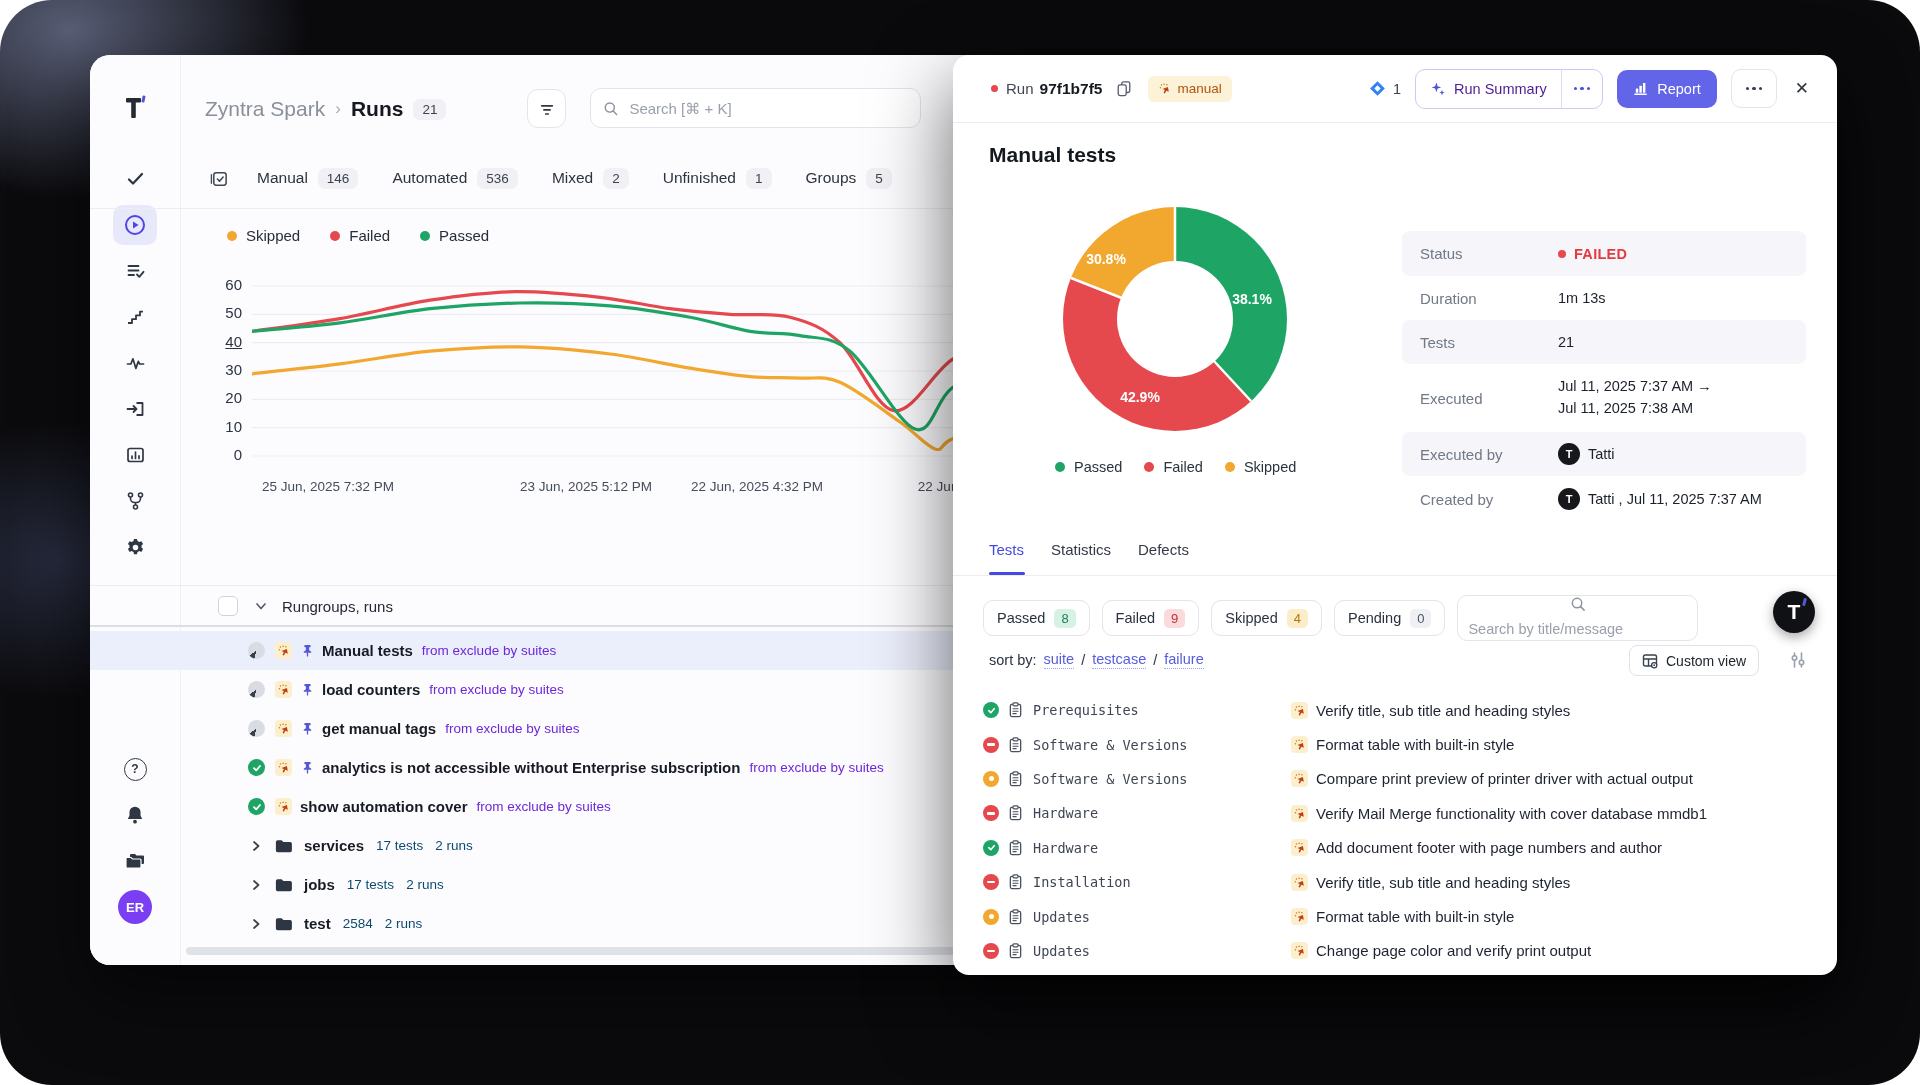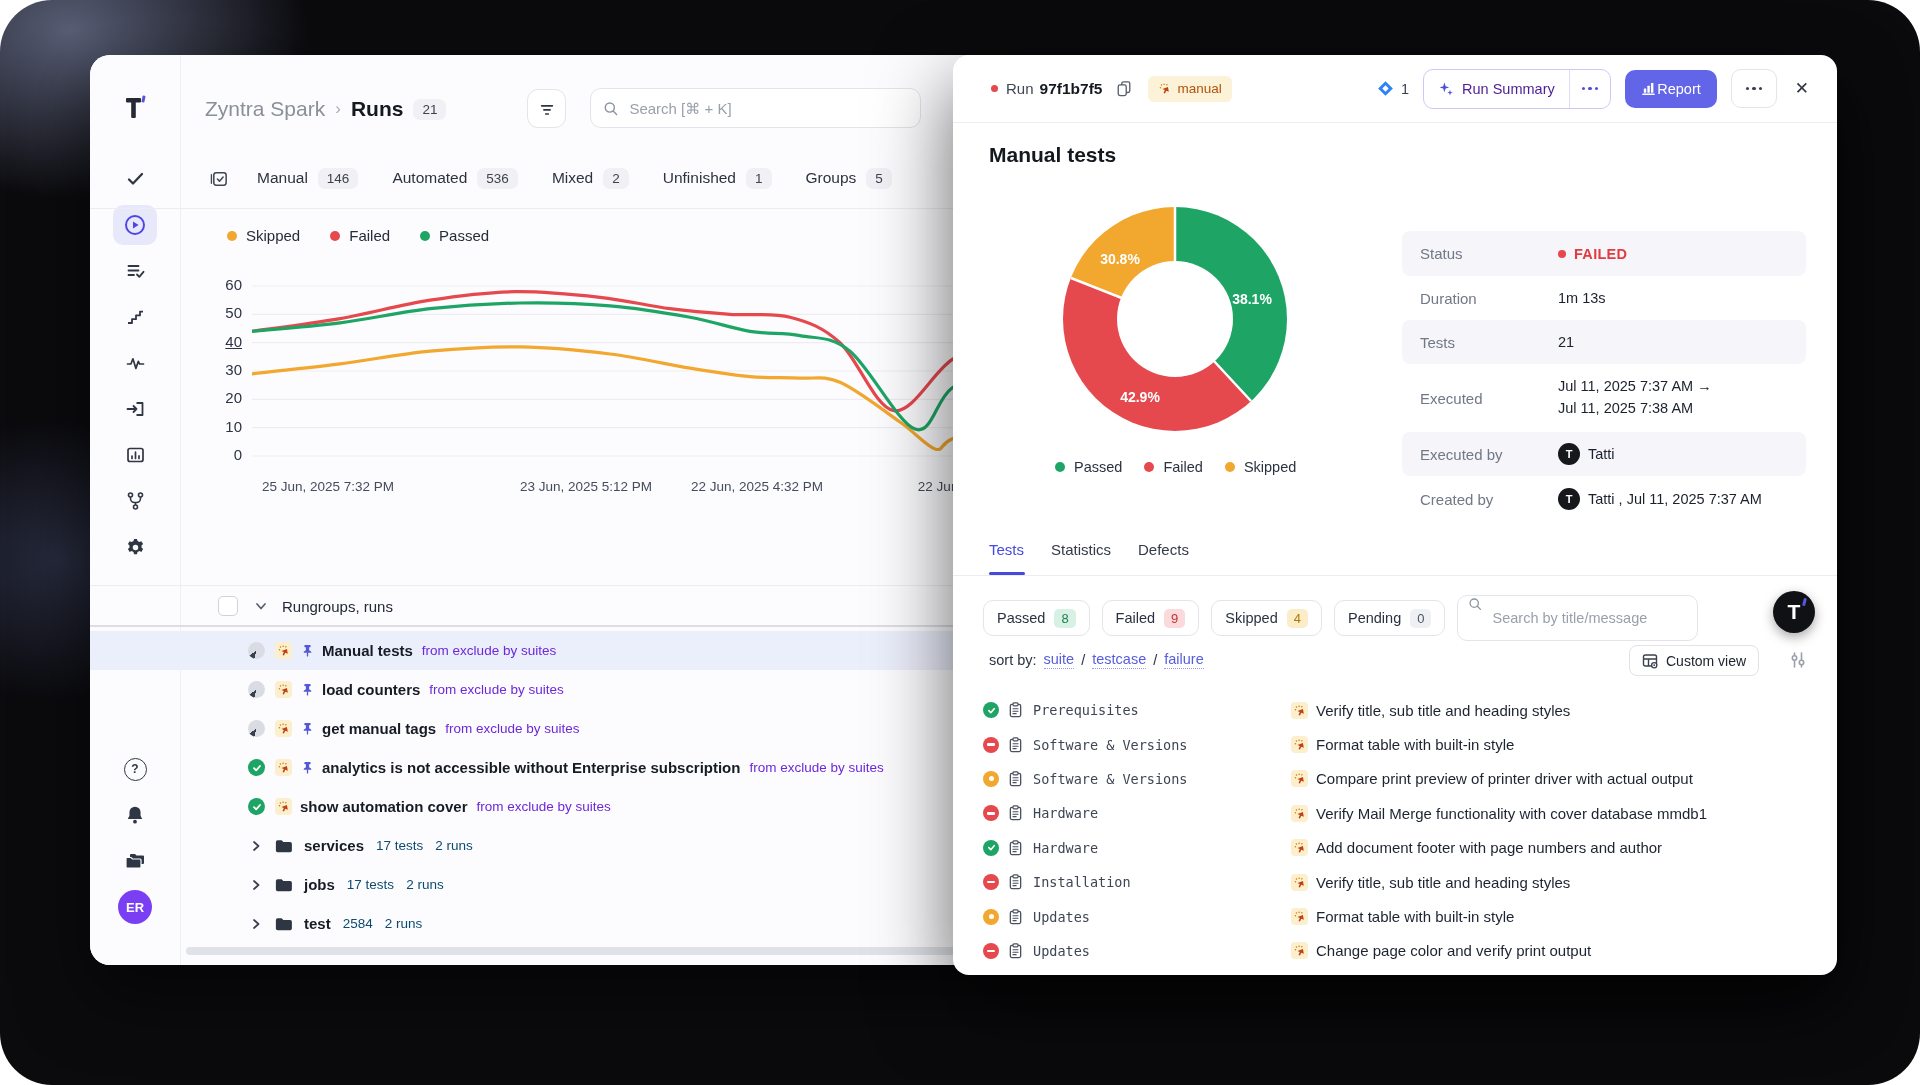--- a/index.html
+++ b/index.html
@@ -74,34 +74,34 @@
   .run-label{font-size:15px;color:#3f4654;margin-left:8px;}
   .run-id{font-size:15.5px;font-weight:bold;color:#14181f;margin-left:6px;}
   .copy-btn{margin-left:14px;display:flex;cursor:pointer;}
   .manual-badge{margin-left:16px;height:26px;border-radius:6px;background:#fbf2d8;display:flex;align-items:center;gap:6px;
     padding:0 10px;font-size:13.5px;font-weight:500;color:#b45309;cursor:pointer;}
   .phead-right{position:absolute;right:28px;top:0;height:67px;display:flex;align-items:center;gap:14px;}
   .jira{display:flex;align-items:center;gap:7px;font-size:14.5px;color:#3a414e;cursor:pointer;}
   .summary-group{display:flex;align-items:stretch;height:38px;border:1px solid #c9cbf4;border-radius:10px;overflow:hidden;background:#fff;}
   .summary-main{display:flex;align-items:center;gap:8px;padding:0 14px;color:#4c1d95;font-size:14.5px;font-weight:500;cursor:pointer;}
   .summary-more{display:flex;align-items:center;padding:0 12px;border-left:1px solid #dcdcf6;cursor:pointer;}
-  .report-btn{height:38px;border-radius:10px;background:#6265e8;color:#fff;display:flex;align-items:center;gap:1px;
+  .report-btn{height:38px;border-radius:10px;background:#6265e8;color:#fff;display:flex;align-items:center;gap:9px;
     padding:0 16px;font-size:14.5px;font-weight:500;cursor:pointer;}
   .more-btn{width:44px;height:37px;border:1px solid #e4e4ea;border-radius:10px;display:flex;align-items:center;justify-content:center;cursor:pointer;background:#fff;}
   .dots{display:flex;gap:3px;}
   .dots i{width:3.5px;height:3.5px;border-radius:50%;background:#3a414e;}
   .close-x{font-size:17px;color:#30363f;cursor:pointer;margin-left:4px;}
   .ptitle{position:absolute;left:36px;top:88px;font-size:21px;font-weight:bold;color:#14181f;}
   
   .donut{position:absolute;left:110px;top:152px;width:224px;height:224px;border-radius:50%;}
   .donut-hole{position:absolute;left:54px;top:54px;width:116px;height:116px;border-radius:50%;background:#fff;}
   .pct{position:absolute;transform:translate(-50%,-50%);color:#fff;font-size:14px;font-weight:bold;}
   .pl-0{left:189px;top:92px;}
   .pl-1{left:77px;top:190px;}
-  .pl-2{left:57px;top:52px;}
+  .pl-2{left:43px;top:52px;}
   .donut-legend{position:absolute;left:102px;top:404px;display:flex;gap:22px;align-items:center;}
   .donut-legend .litem{font-size:14.5px;color:#2b3240;}
   
   .details{position:absolute;left:449px;top:176px;width:404px;}
   .drow{display:flex;align-items:center;padding:0 18px;box-sizing:border-box;border-radius:8px;}
   .drow.striped{background:#f5f5fa;}
   .dlabel{width:138px;flex:none;font-size:15px;color:#717886;}
   .dval{font-size:14.5px;color:#1b212d;display:flex;align-items:center;gap:8px;}
   .failed-dot{width:8px;height:8px;border-radius:50%;background:#e5484d;}
   .failed-txt{color:#e23c41;font-weight:bold;letter-spacing:.3px;}
@@ -115,22 +115,22 @@
   .pdiv{position:absolute;left:0;right:0;top:520px;height:1px;background:#ececf1;}
   
   .chips{position:absolute;left:30px;top:540px;display:flex;gap:12px;align-items:center;}
   .chip{height:36px;border:1px solid #e4e4ea;border-radius:10px;background:#fff;display:flex;align-items:center;gap:9px;
     padding:0 13px;font-size:14.5px;color:#2a3140;cursor:pointer;box-sizing:border-box;}
   .cnt{border-radius:5px;padding:2px 7px;font-size:13px;font-weight:500;}
   .cnt.green{background:#d7f2e4;color:#1d7f51;}
   .cnt.red{background:#fadadb;color:#c13338;}
   .cnt.amber{background:#faedc8;color:#b07909;}
   .cnt.gray{background:#eef0f3;color:#4b5563;}
-  .psearch{height:46px;width:241px;border:1px solid #e4e4ea;border-radius:10px;display:flex;gap:8px;
-    padding:0 10px;box-sizing:border-box;overflow:hidden;}
+  .psearch{height:46px;width:241px;border:1px solid #e4e4ea;border-radius:10px;display:flex;align-items:center;gap:8px;
+    padding:0 10px;box-sizing:border-box;overflow:hidden;flex-direction:column;}
   .psearch input{border:none;outline:none;font-size:14.5px;width:100%;font-family:"Liberation Sans",sans-serif;}
   .psearch input::placeholder{color:#9aa0ab;}
   .twidget{position:absolute;right:22px;top:536px;width:42px;height:42px;border-radius:50%;background:#101114;color:#fff;
     display:flex;align-items:center;justify-content:center;font-size:21px;font-weight:bold;box-shadow:0 4px 12px rgba(0,0,0,.35);cursor:pointer;}
   .twidget i{position:absolute;right:9px;top:7px;width:3px;height:8px;background:#5457d6;transform:rotate(14deg);border-radius:1px;}
   
   .sortrow{position:absolute;left:36px;top:596px;display:flex;align-items:center;gap:7px;font-size:14.5px;color:#2a3140;}
   .slink{color:#575cdd;border-bottom:1.5px dotted #9a9df0;cursor:pointer;padding-bottom:1px;}
   .cview{position:absolute;left:676px;top:590px;height:31px;border:1px solid #e2e2e8;border-radius:8px;background:#fff;
     display:flex;align-items:center;gap:8px;padding:0 12px;font-size:14px;color:#20262f;cursor:pointer;box-sizing:border-box;}

